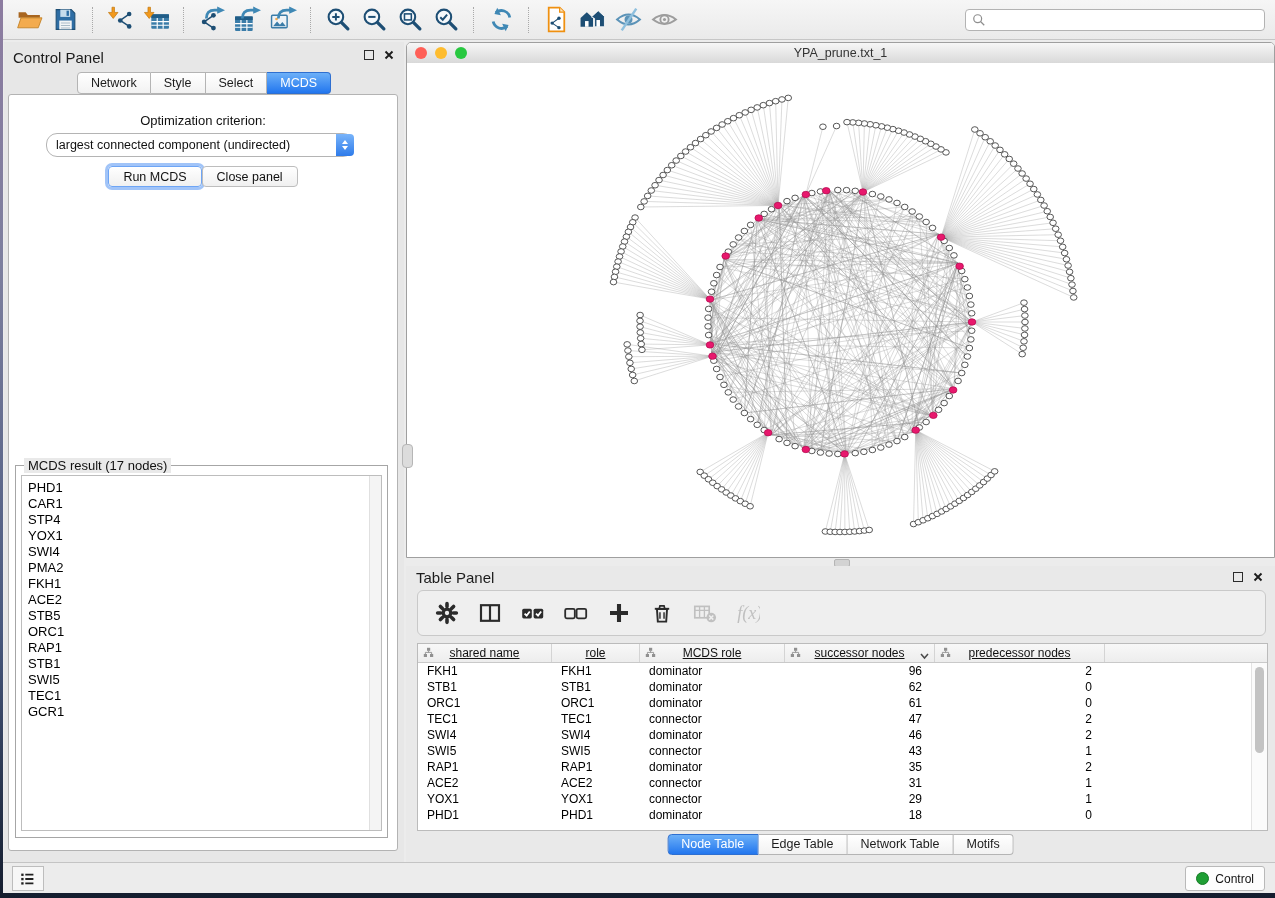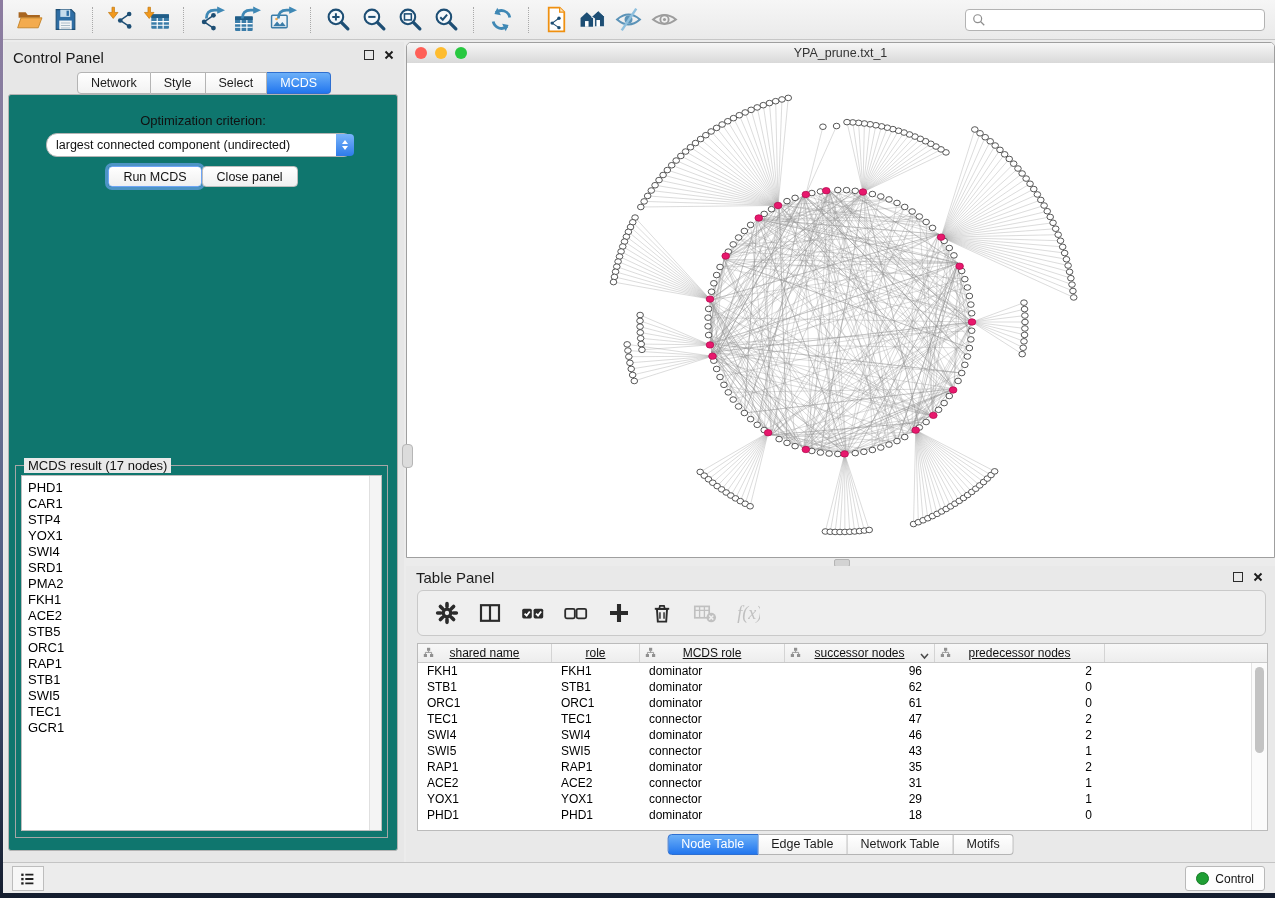--- a/index.html
+++ b/index.html
@@ -24,21 +24,21 @@
   .win-icons{position:absolute;right:10px;top:8px;display:flex;gap:10px;align-items:center;}
   .float-icon{width:8px;height:8px;border:1.4px solid #2b2b2b;display:inline-block;}
   .seg{display:inline-flex;}
   .seg .tab{height:20px;line-height:20px;padding:0 13px;font-size:12.5px;
     background:linear-gradient(#ffffff,#f2f2f2);border:1px solid #b4b4b4;border-left:none;color:#1c1c1c;}
   .seg .tab:first-child{border-left:1px solid #b4b4b4;border-radius:4px 0 0 4px;}
   .seg .tab:last-child{border-radius:0 4px 4px 0;}
   .seg .tab.sel{background:linear-gradient(#6cb0f8,#2276ee);color:#fff;border-color:#2e6fd0;}
   #cp-tabs{position:absolute;left:0;right:0;top:30px;text-align:center;}
   #cp-content{position:absolute;left:4px;right:6px;top:52px;bottom:11px;
-    border:1px solid #b3b3b3;border-radius:3px;background:#0f766e;}
+    border:1px solid #b3b3b3;border-radius:3px;background:#ffffff;}
   #crit-label{position:absolute;left:0;right:0;top:18px;text-align:center;font-size:13px;color:#111;}
   .mac-select{position:absolute;left:37px;right:43px;top:38px;height:22px;background:#fff;
     border:1px solid #b4b4b4;border-radius:11px;display:flex;align-items:center;}
   .mac-select .val{flex:1;font-size:12.5px;padding-left:9px;color:#111;white-space:nowrap;overflow:hidden;}
   .mac-select .step{width:18px;height:22px;margin:-1px -1px -1px 0;border-radius:0 4px 4px 0;
     background:linear-gradient(#79b4fa,#2e7bea);display:flex;flex-direction:column;align-items:center;justify-content:center;gap:2px;}
   .step i{width:0;height:0;border-left:3.5px solid transparent;border-right:3.5px solid transparent;}
   .step .up{border-bottom:4px solid #fff;} .step .dn{border-top:4px solid #fff;}
   .btn-row{position:absolute;left:0;right:0;top:71px;display:flex;justify-content:center;}
   .mac-btn{height:21px;padding:0 14px;font-size:12.5px;line-height:21px;color:#111;
@@ -289,21 +289,20 @@
       </div>
       <div id="result-group">
         <div id="result-legend">MCDS result (17 nodes)</div>
         <div id="result-list">
           <div id="result-items">
               <div class="list-item">PHD1</div>
               <div class="list-item">CAR1</div>
               <div class="list-item">STP4</div>
               <div class="list-item">YOX1</div>
               <div class="list-item">SWI4</div>
-              <div class="list-item">SRD1</div>
               <div class="list-item">PMA2</div>
               <div class="list-item">FKH1</div>
               <div class="list-item">ACE2</div>
               <div class="list-item">STB5</div>
               <div class="list-item">ORC1</div>
               <div class="list-item">RAP1</div>
               <div class="list-item">STB1</div>
               <div class="list-item">SWI5</div>
               <div class="list-item">TEC1</div>
               <div class="list-item">GCR1</div>

